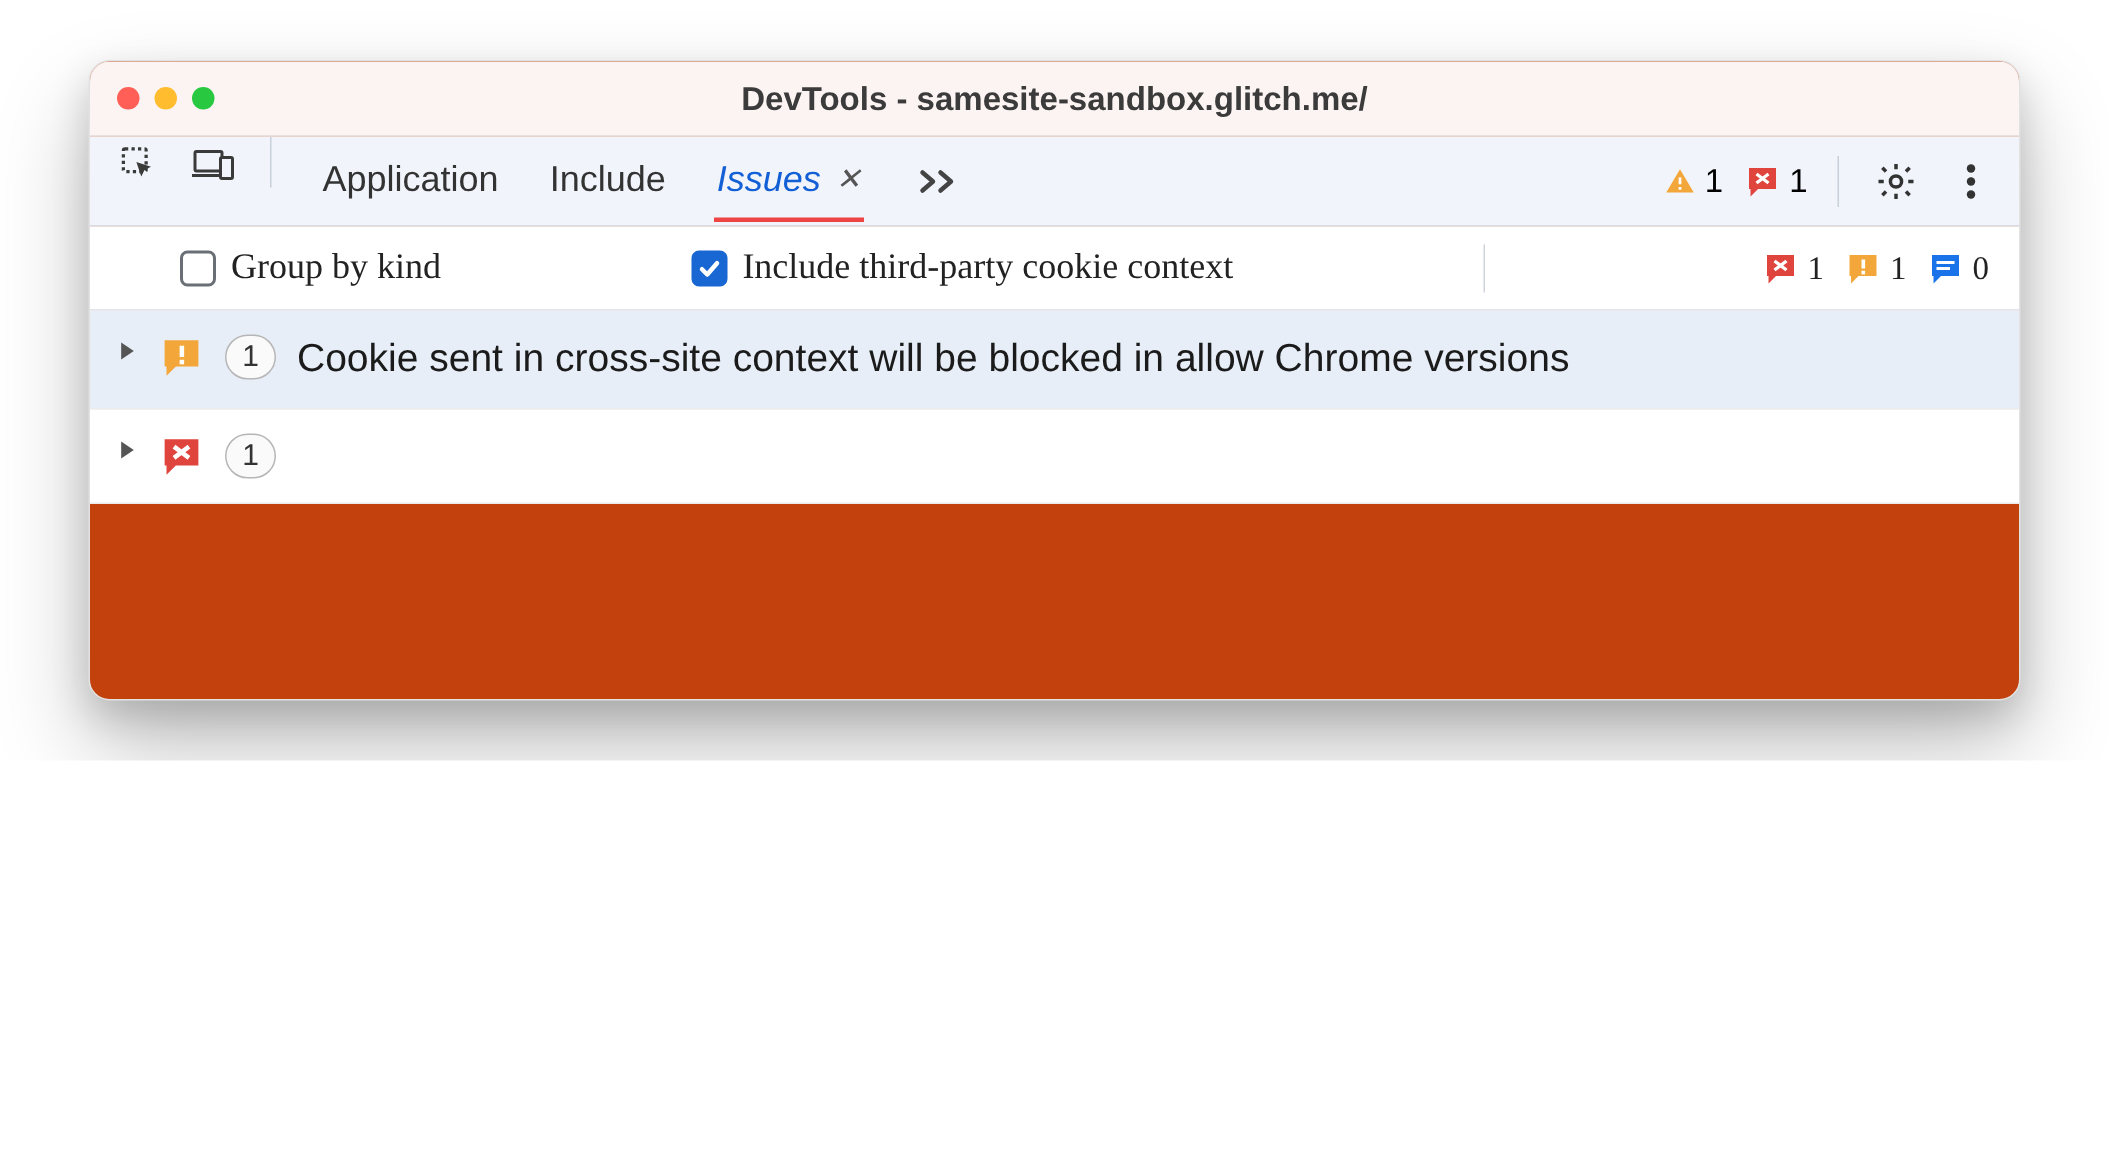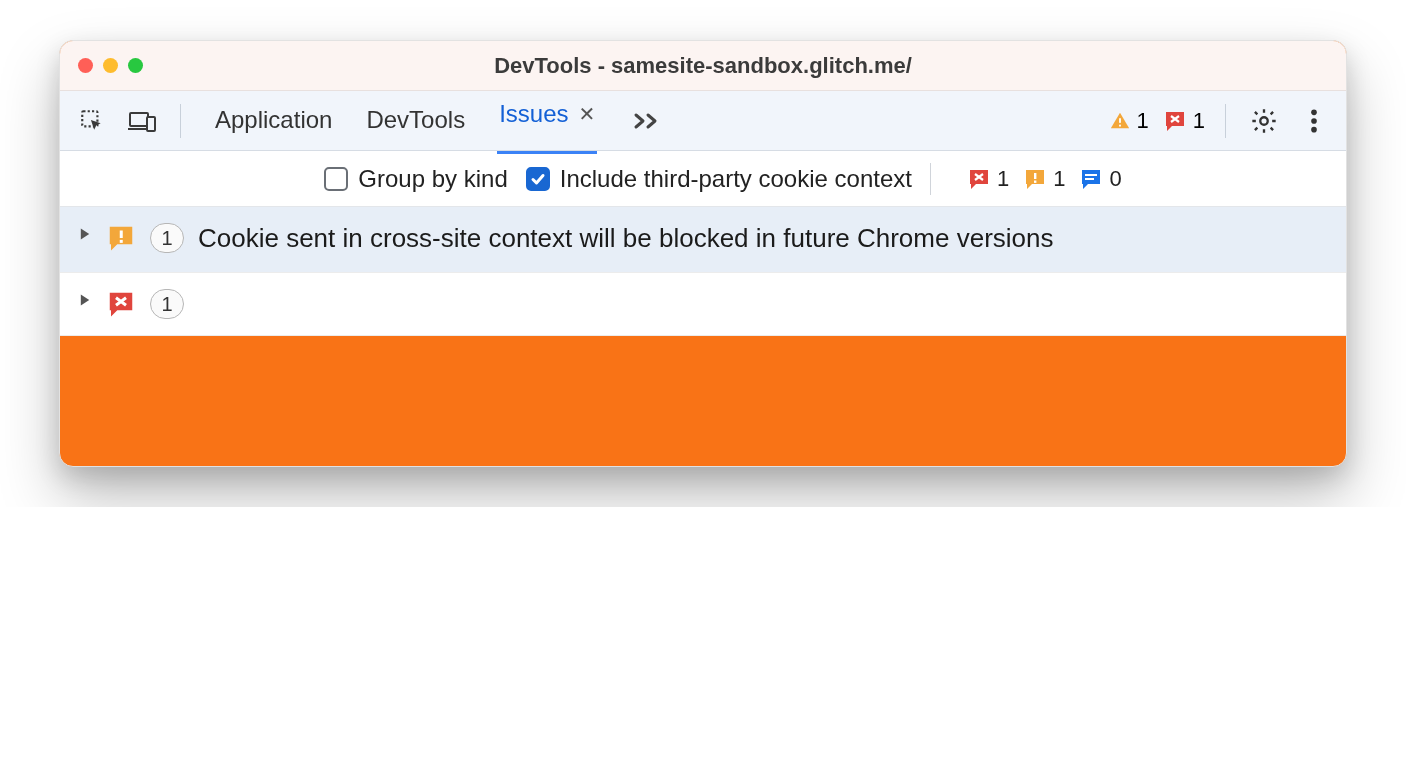--- a/index.html
+++ b/index.html
@@ -8,21 +8,21 @@
     background: #fff;
     display: flex;
     align-items: flex-start;
     justify-content: center;
     padding: 40px;
   }
   .window {
     width: 1288px;
     border-radius: 14px;
     overflow: hidden;
-    background: #f97316;
+    background: #c2410c;
     box-shadow: 0 30px 60px rgba(0,0,0,0.25), 0 10px 25px rgba(0,0,0,0.15);
     border: 1px solid #e2e2e2;
   }
   .titlebar {
     height: 50px;
     background: #fcf4f2;
     display: flex;
     align-items: center;
     position: relative;
     border-bottom: 1px solid #e8e0de;
@@ -34,40 +34,39 @@
   .tl.green { background: #28c840; }
   .title {
     position: absolute; left: 0; right: 0; text-align: center;
     font-size: 22px; font-weight: 600; color: #3b3b3b;
     pointer-events: none;
   }
   .toolbar {
     height: 60px;
     background: #f1f5fb;
     display: flex;
-    align-items: center;
     padding: 0 14px;
     border-bottom: 1px solid #d6dce4;
     gap: 14px;
   }
   .toolbar .divider { width: 1px; height: 34px; background: #c8d0da; margin: 0 6px; }
   .icon-btn {
     display: flex; align-items: center; justify-content: center;
     width: 36px; height: 36px; color: #3a3a3a;
   }
   .tabs { display: flex; align-items: center; gap: 30px; margin-left: 12px; }
   .tab { font-size: 24px; color: #333; display: flex; align-items: center; gap: 10px; padding: 12px 2px 14px; }
-  .tab.active { color: #1360d6; border-bottom: 3px solid #3b82f6; padding-bottom: 23px; }
+  .tab.active { color: #1360d6; border-bottom: 3px solid #ef4444; padding-bottom: 11px; font-style: italic; }
   .close-x { font-size: 20px; color: #555; }
   .chevrons { font-size: 24px; color: #444; margin-left: 6px; }
   .right-tools { margin-left: auto; display: flex; align-items: center; gap: 14px; }
   .badge-group { display: flex; align-items: center; gap: 6px; font-size: 22px; }
   .filterbar {
-    height: 56px; background: #fff; display: flex; align-items: center; justify-content: center;
-    gap: 18px; padding: 0 20px 0 60px; border-bottom: 1px solid #e3e6ea;
+    height: 56px; background: #fff; display: flex; align-items: center; justify-content: space-between;
+    gap: 18px; padding: 0 20px 0 60px; border-bottom: 1px solid #e3e6ea; font-family: Liberation Serif, serif;
   }
   .chk { display: flex; align-items: center; gap: 10px; font-size: 24px; color: #222; }
   .cbx {
     width: 24px; height: 24px; border: 2px solid #6a6f76; border-radius: 5px;
     display: inline-flex; align-items: center; justify-content: center; background: #fff;
   }
   .cbx.checked { background: #1967d2; border-color: #1967d2; }
   .cbx.checked svg { color: #fff; }
   .right-counters { display: flex; align-items: center; gap: 14px; margin-left: 18px; }
   .counter { display: flex; align-items: center; gap: 6px; font-size: 22px; color: #222; }
@@ -118,21 +117,21 @@
         <rect x="19" y="8" width="8" height="14" rx="1" fill="#f1f5fb"></rect>
       </svg>
     </div>
     <div class="divider"></div>
 
     <div class="tabs">
       <div class="tab">
         <span>Application</span>
       </div>
       <div class="tab">
-        <span>DevTools</span>
+        <span>Include</span>
       </div>
       <div class="tab active">
         <span>Issues</span>
         <span class="close-x">✕</span>
       </div>
       <span class="chevrons">
         <svg width="28" height="20" viewBox="0 0 28 20" fill="none" stroke="currentColor" stroke-width="3" stroke-linecap="round" stroke-linejoin="round">
           <path d="M3 4 L10 10 L3 16"></path>
             <path d="M15 4 L22 10 L15 16"></path>
         </svg>
@@ -222,21 +221,21 @@
           </svg>
       </span>
       <span class="issue-icon">
         <svg width="30" height="30" viewBox="0 0 24 24">
           <path d="M3 3 H21 V17 H9 L4 22 V17 H3 Z" fill="#f3a73a"></path>
           <rect x="11" y="6" width="2.4" height="6" fill="#fff"></rect>
           <rect x="11" y="13.5" width="2.4" height="2.4" fill="#fff"></rect>
         </svg>
       </span>
       <span class="count-pill">1</span>
-      <span class="issue-title">Cookie sent in cross-site context will be blocked in future Chrome versions</span>
+      <span class="issue-title">Cookie sent in cross-site context will be blocked in allow Chrome versions</span>
     </div>
 
     <div class="issue-row">
       <span class="disclosure">
         <svg width="14" height="14" viewBox="0 0 10 10" fill="currentColor">
             <path d="M2 1 L8 5 L2 9 Z"></path>
           </svg>
       </span>
       <span class="issue-icon">
         <svg width="30" height="30" viewBox="0 0 24 24">

